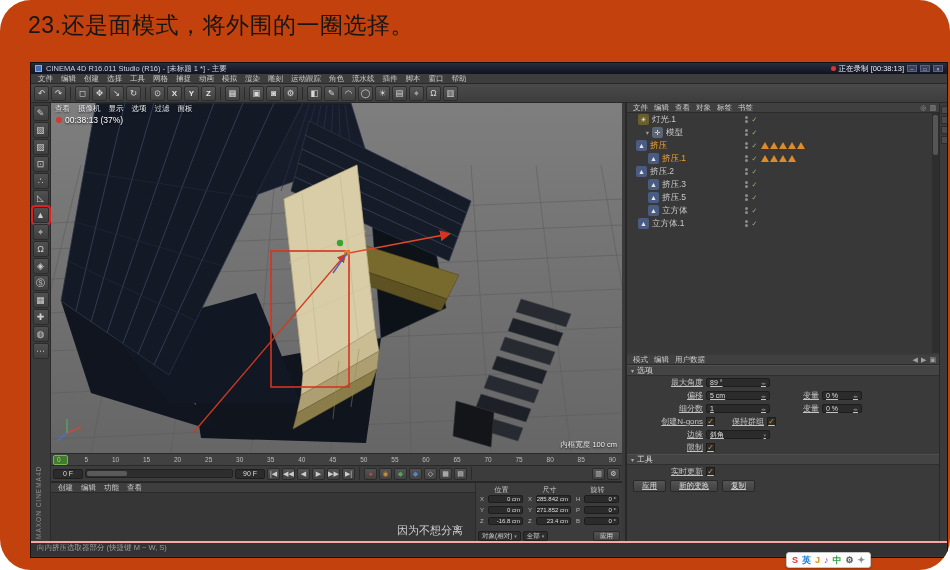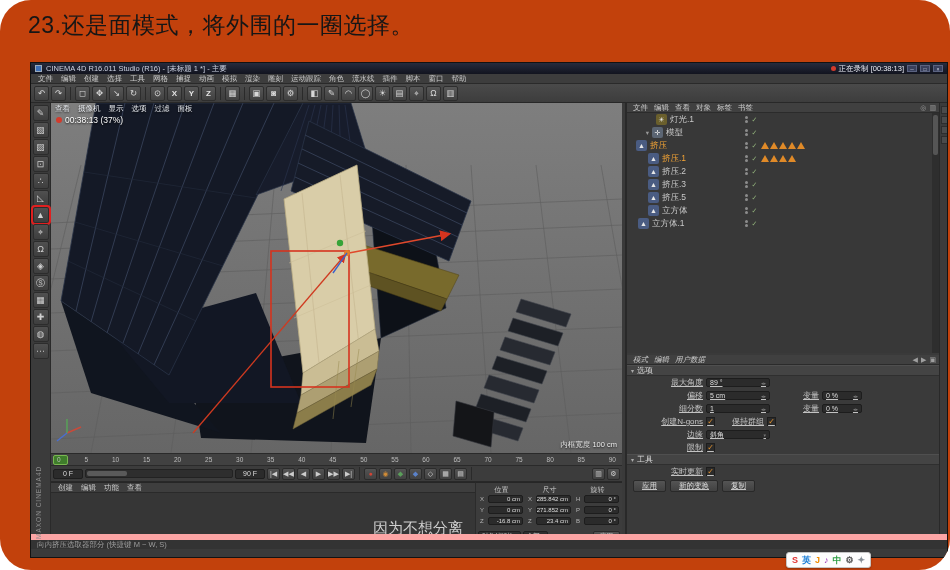--- a/index.html
+++ b/index.html
@@ -74,34 +74,34 @@
   .playhead{position:absolute;left:2px;top:1px;width:15px;height:10px;background:#3f7d2b;border:1px solid #79b651;border-radius:2px;}
   .ticks{position:absolute;inset:0;display:flex;justify-content:space-between;align-items:center;padding:0 6px;font-size:6.5px;color:#bdbdbd;}
   .transport{position:absolute;left:20px;top:403px;width:571px;height:16px;background:#3c3c3c;border-bottom:1px solid #282828;display:flex;align-items:center;gap:2px;padding:0 2px;}
   .fbox{width:30px;height:10px;background:#2b2b2b;border:1px solid #1e1e1e;border-radius:2px;font-size:7px;color:#ddd;display:flex;align-items:center;justify-content:center;flex:0 0 auto;}
   .slider{flex:0 0 148px;height:9px;background:#2e2e2e;border:1px solid #222;border-radius:2px;position:relative;}
   .sthumb{position:absolute;left:1px;top:1px;width:40px;height:5px;background:#5a5a5a;border-radius:2px;}
   .tbtn{width:13px;height:12px;background:linear-gradient(#535353,#414141);border:1px solid #2b2b2b;border-radius:2px;color:#ccc;font-size:7px;display:flex;align-items:center;justify-content:center;flex:0 0 auto;}
   
   .materials{position:absolute;left:20px;top:419px;width:424px;height:62px;background:#363636;border-top:1px solid #262626;}
   .mat-menu{height:10px;background:#3e3e3e;border-bottom:1px solid #2a2a2a;display:flex;align-items:center;padding:0 3px;font-size:7.5px;}
-  .note{position:absolute;right:12px;bottom:6px;color:#cfcfcf;font-size:15px;}
+  .note{position:absolute;right:12px;bottom:6px;color:#cfcfcf;font-size:11px;}
   .coords{position:absolute;left:444px;top:419px;width:147px;height:62px;background:#3c3c3c;border-top:1px solid #262626;border-left:1px solid #2b2b2b;}
   .cg{position:absolute;top:2px;width:47px;}
   .cg0{left:2px;}.cg1{left:50px;}.cg2{left:98px;}
   .cg-h{text-align:center;color:#c9c9c9;font-size:7px;height:8px;}
   .cg-row{display:flex;align-items:center;gap:2px;height:11px;padding-left:2px;}
   .cg-axis{width:6px;color:#b5b5b5;font-size:6px;}
   .cg-field{flex:1;height:8px;background:#2b2b2b;border:1px solid #1d1d1d;border-radius:2px;color:#ddd;font-size:6px;display:flex;align-items:center;justify-content:flex-end;padding:0 2px;margin-right:2px;overflow:hidden;white-space:nowrap;}
   .coords-bottom{position:absolute;left:2px;right:2px;bottom:3px;display:flex;gap:2px;align-items:center;}
   .dd{height:10px;background:#2e2e2e;border:1px solid #1f1f1f;border-radius:2px;color:#ccc;font-size:6.5px;display:flex;align-items:center;gap:2px;padding:0 3px;}
   .dd .caret{font-size:5px;color:#999;}
   .apply-btn{margin-left:auto;height:10px;padding:0 6px;background:linear-gradient(#545454,#414141);border:1px solid #292929;border-radius:2px;color:#ddd;font-size:6.5px;display:flex;align-items:center;}
   
-  .statusbar{position:absolute;left:0;right:0;bottom:8px;height:15px;background:#333;border-top:6px solid #fca5a5;display:flex;align-items:flex-start;padding:0 6px;font-size:7.5px;color:#9c9c9c;}
+  .statusbar{position:absolute;left:0;right:0;bottom:1px;height:15px;background:#333;border-top:2px solid #fca5a5;display:flex;align-items:flex-start;padding:0 6px;font-size:7.5px;color:#9c9c9c;}
   .brand{position:absolute;left:4px;bottom:18px;height:72px;writing-mode:vertical-rl;transform:rotate(180deg);font-size:6.5px;color:#8d8d8d;letter-spacing:1px;white-space:nowrap;}
   
   .ime{position:absolute;left:786px;top:552px;height:16px;background:#fdfdfd;border:1px solid #c6c6c6;border-radius:3px;display:flex;align-items:center;gap:4px;padding:0 5px;box-shadow:0 1px 2px rgba(0,0,0,.25);}
   .ime span{font-size:9px;font-weight:bold;}
 </style>
 </head>
 <body>
 
 <div class="page">
   <div class="heading">23.还是面模式，将外围的一圈选择。</div>
@@ -335,21 +335,21 @@
             <span class="mi">对象</span>
             <span class="mi">标签</span>
             <span class="mi">书签</span>
           </span>
         <span class="rp-ic">
           <span>◎</span>
           <span>▥</span>
         </span>
       </div>
       <div class="om-tree">
-          <div class="om-row" style="padding-left:20px">
+          <div class="om-row" style="padding-left:2px">
             <span class="om-exp"></span>
             <span class="om-ico light">☀</span>
             <span class="om-label">灯光.1</span>
             <span class="om-right">
               <span class="om-dotcol">
                 <i class="dot"></i>
                 <i class="dot"></i>
               </span>
               <span class="om-state">✓</span>
             </span>
@@ -396,21 +396,21 @@
               </span>
               <span class="om-state">✓</span>
               <span class="om-tags">
                 <i class="tag-tri"></i>
                 <i class="tag-tri"></i>
                 <i class="tag-tri"></i>
                 <i class="tag-tri"></i>
               </span>
             </span>
           </div>
-          <div class="om-row" style="padding-left:12px">
+          <div class="om-row" style="">
             <span class="om-exp"></span>
             <span class="om-ico poly">▲</span>
             <span class="om-label">挤压.2</span>
             <span class="om-right">
               <span class="om-dotcol">
                 <i class="dot"></i>
                 <i class="dot"></i>
               </span>
               <span class="om-state">✓</span>
             </span>
@@ -461,21 +461,21 @@
                 <i class="dot"></i>
               </span>
               <span class="om-state">✓</span>
             </span>
           </div>
         </div>
       <div class="om-scroll">
           <div class="om-thumb"></div>
         </div>
       <div class="attr-menu rp-menu">
-        <span id="attr-menus" style="display:flex;font-style:italic;">
+        <span id="attr-menus" style="display:flex;">
             <span class="mi">模式</span>
             <span class="mi">编辑</span>
             <span class="mi">用户数据</span>
           </span>
         <span class="rp-ic">
           <span>◀</span>
           <span>▶</span>
           <span>▣</span>
         </span>
       </div>

